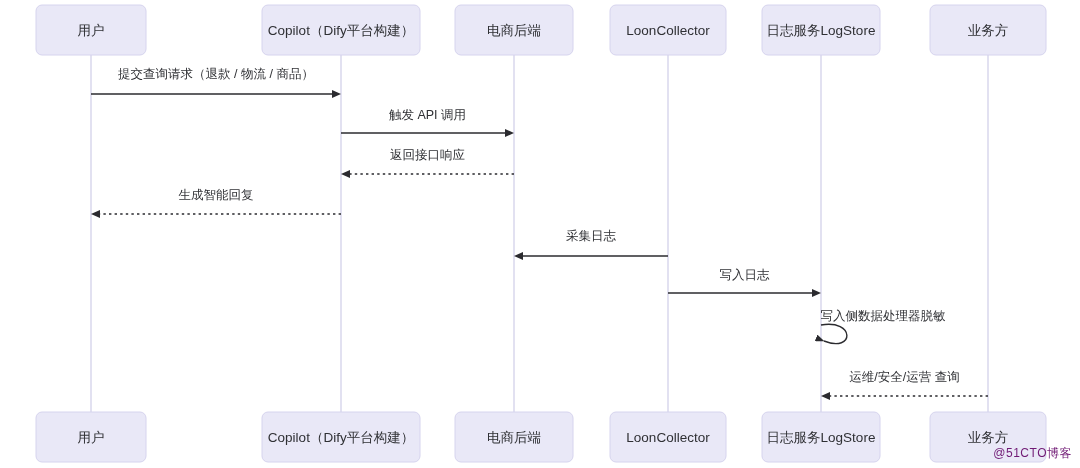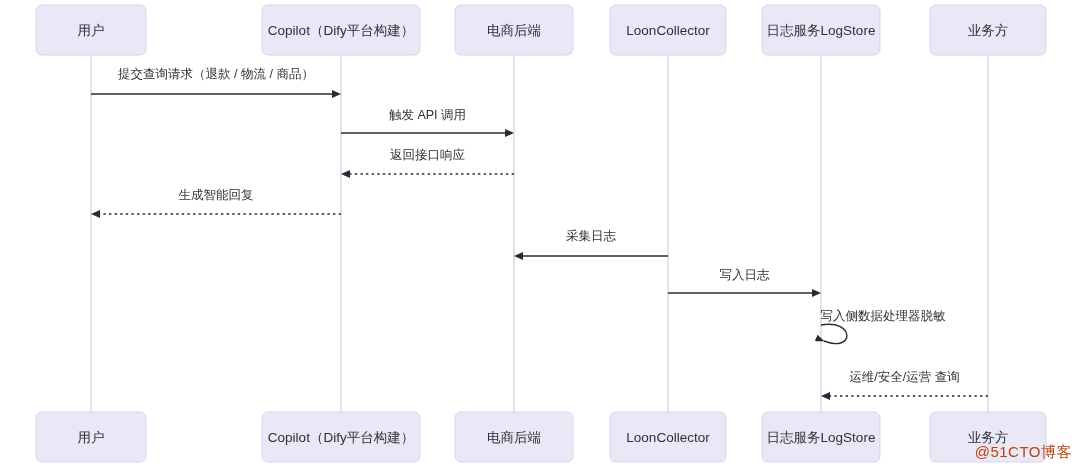--- a/index.html
+++ b/index.html
@@ -63,22 +63,22 @@
   .self-loop {
     stroke: #2b2b2f;
     stroke-width: 1.4;
     fill: none;
   }
   .watermark {
     position: absolute;
     right: 8px;
     bottom: 6px;
     font-family: "Liberation Sans", "DejaVu Sans", sans-serif;
-    font-size: 15px;
-    color: #c2410c;
+    font-size: 12px;
+    color: #701a75;
     letter-spacing: 0.5px;
     user-select: none;
     white-space: nowrap;
   }
 </style>
 </head>
 <body>
 
 <div id="diagram-root">
   <svg id="seq-svg" viewBox="0 0 1080 468">

